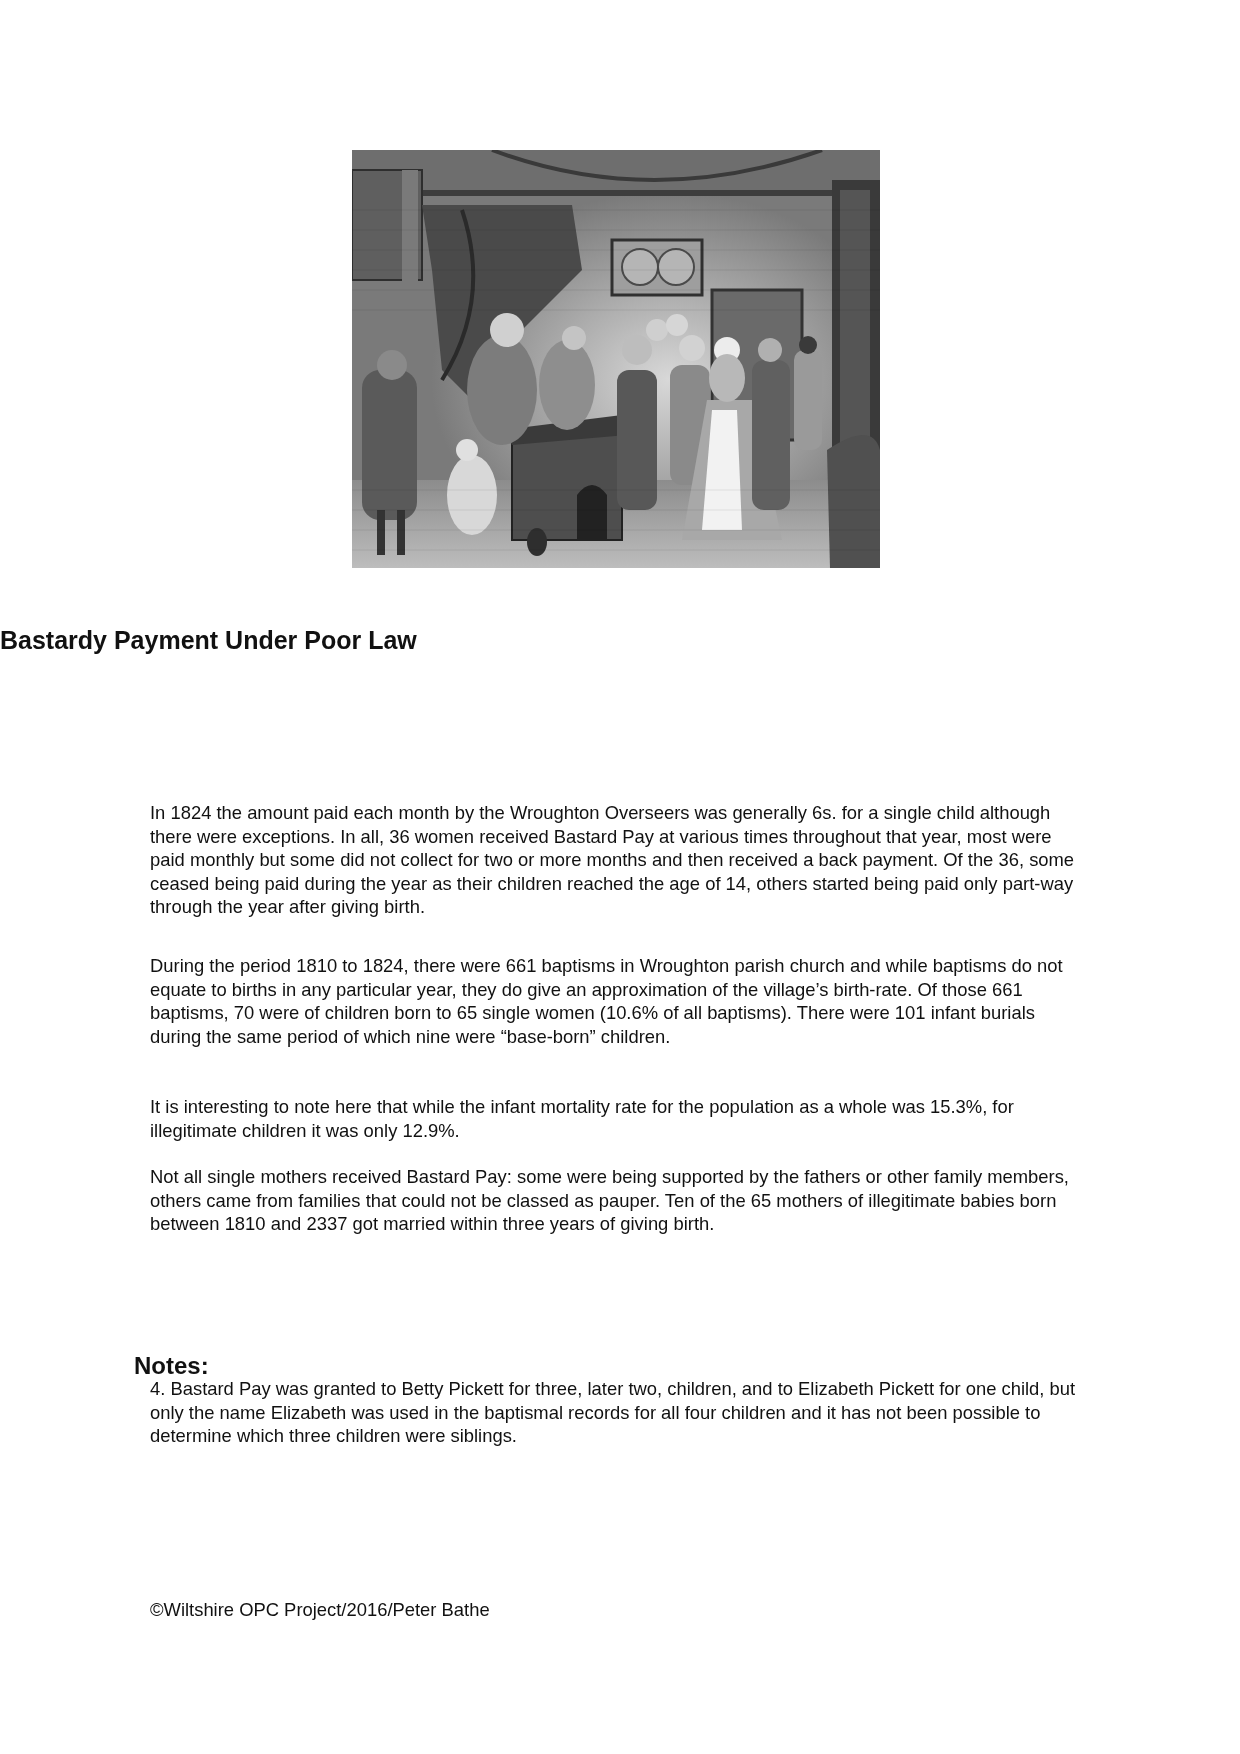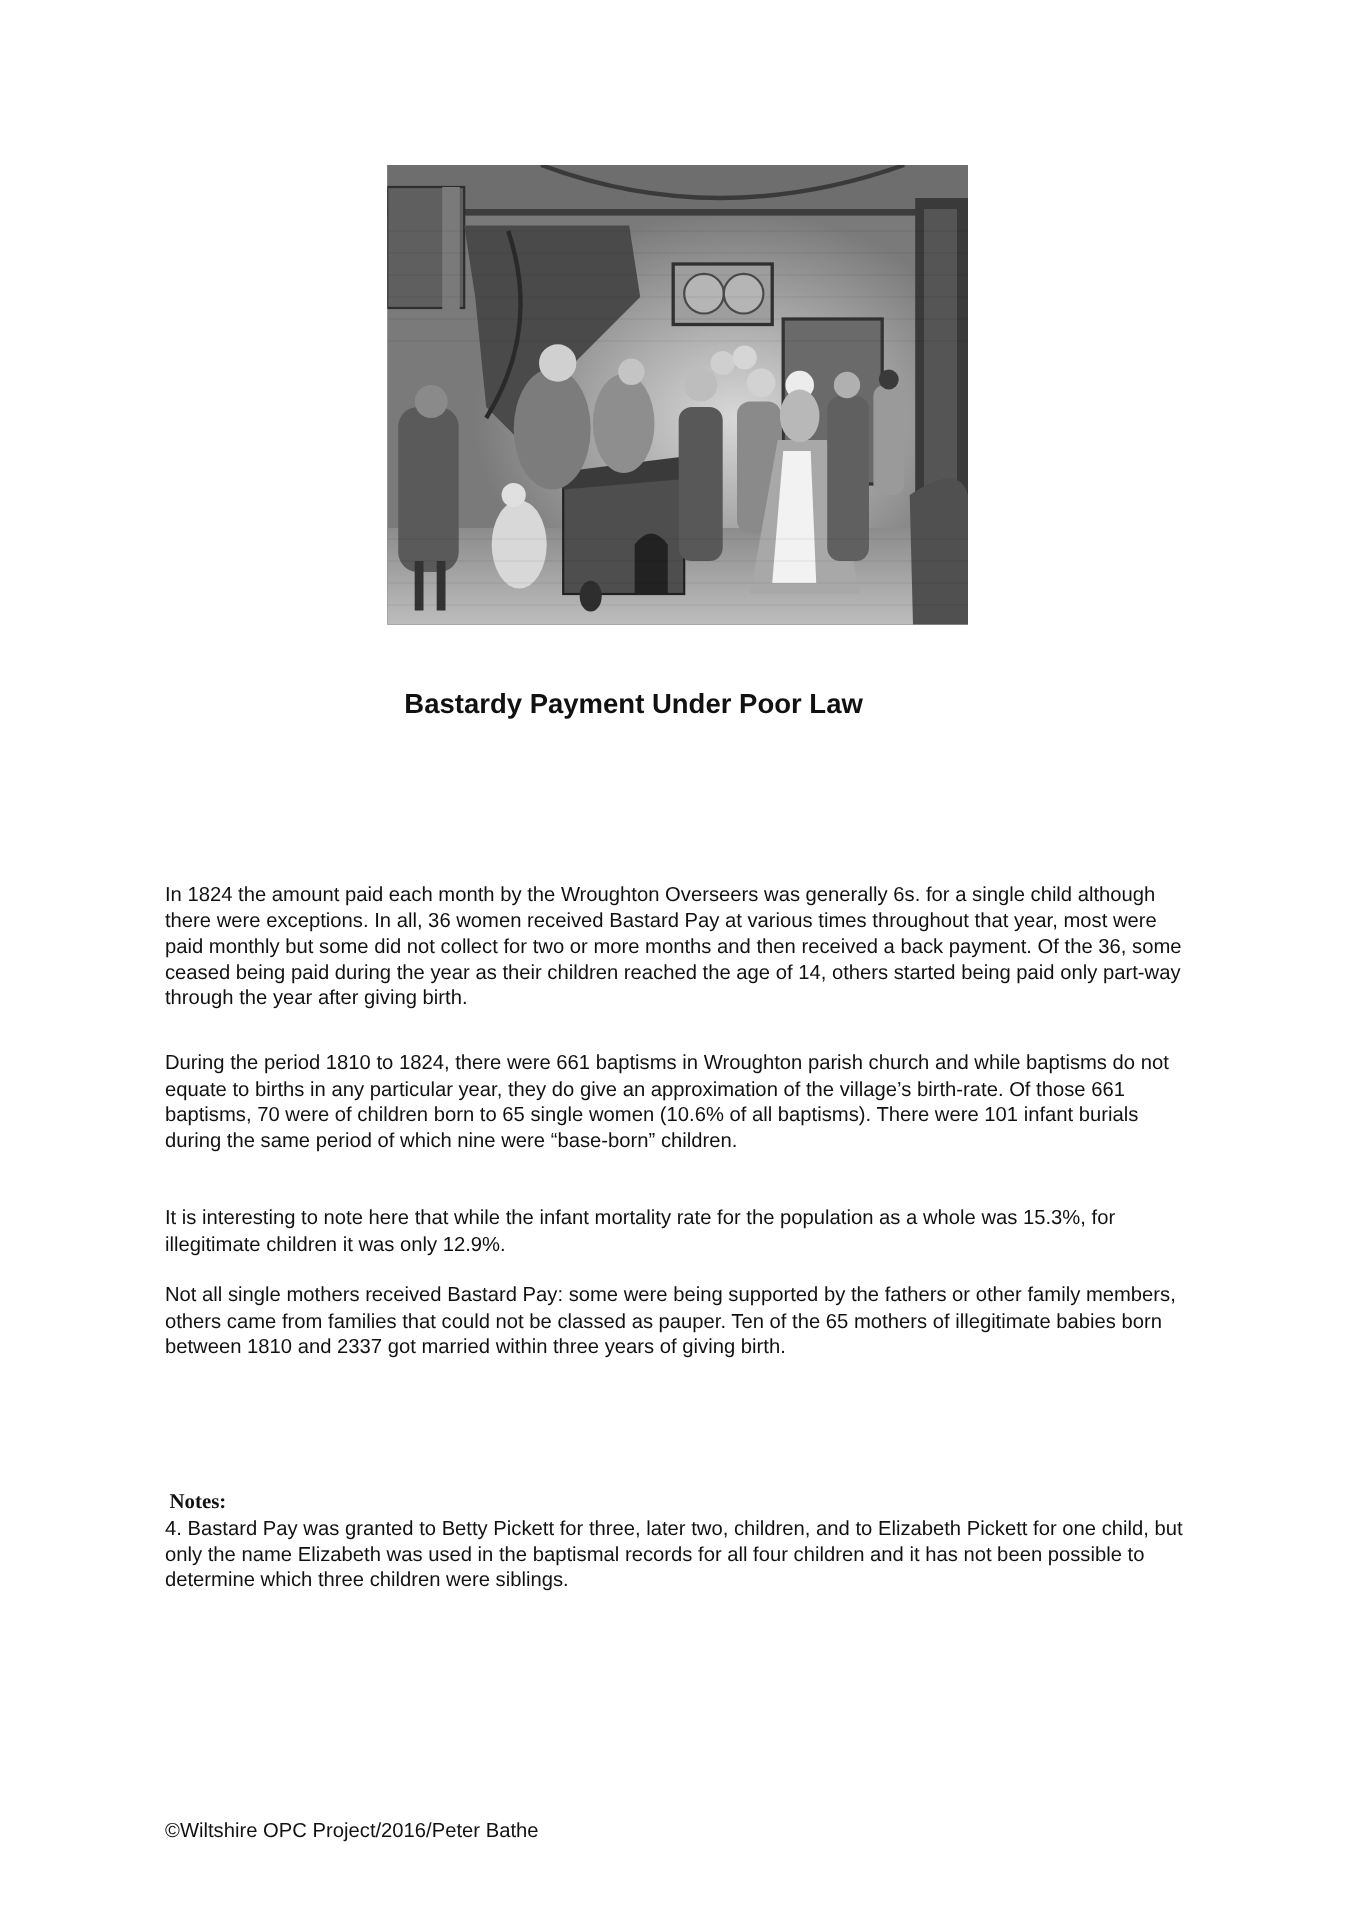--- a/index.html
+++ b/index.html
@@ -32,47 +32,45 @@
     .engraving svg {
       display: block;
       width: 100%;
       height: 100%;
     }
     .title {
       position: absolute;
       left: 0;
       width: 1152px;
       top: 626px;
-      text-align: center;
       font-size: 25px;
       font-weight: bold;
       letter-spacing: 0px;
       margin: 0;
     }
     .body-text {
       position: absolute;
       left: 150px;
       width: 940px;
       font-size: 18.4px;
       line-height: 23.5px;
       margin: 0;
     }
     .notes-heading {
       position: absolute;
-      left: 154px;
-      font-size: 19px;
+      left: 134px;
+      font-size: 24px;
       line-height: 23.5px;
       font-weight: bold;
       margin: 0;
-      font-family: Liberation Serif, serif;
     }
     .footer {
       position: absolute;
       left: 150px;
-      top: 1652px;
+      top: 1598px;
       font-size: 18.4px;
       line-height: 23.5px;
       margin: 0;
     }
   </style>
 </head>
 <body>
 
 <div class="page">
 

